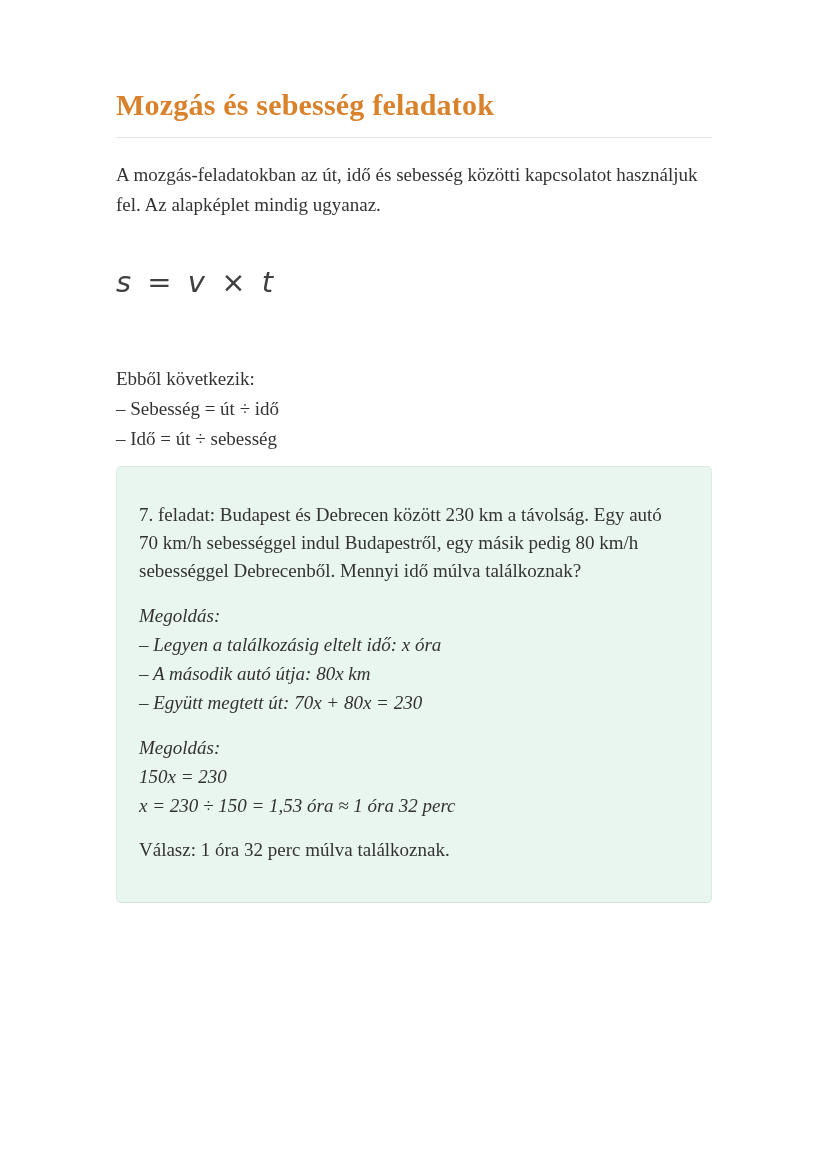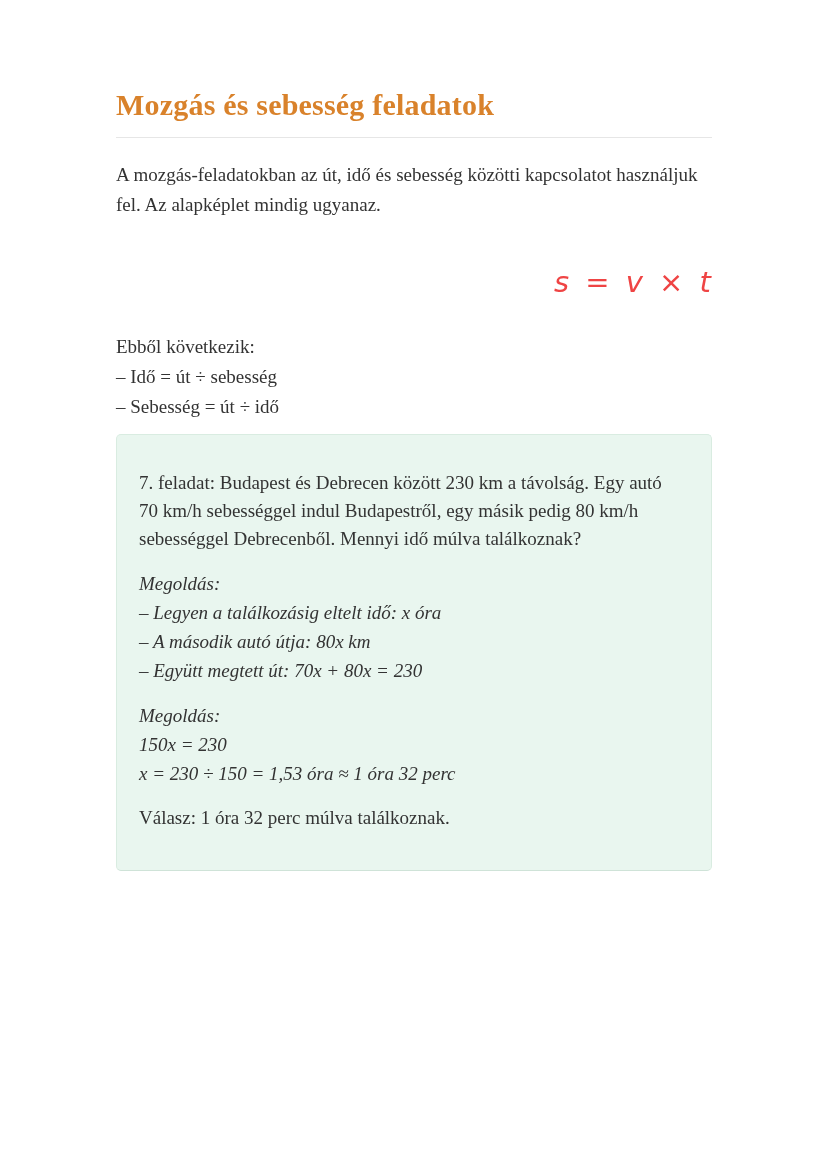--- a/index.html
+++ b/index.html
@@ -37,27 +37,27 @@
     padding-bottom: 15px;
     border-bottom: 1px solid var(--rule);
     letter-spacing: 0.2px;
   }
   .intro {
     margin: 22px 0 0 0;
     font-size: 19px;
     line-height: 30px;
   }
   .formula {
-    margin: 42px 0 30px 0;
-    text-align: right;
+    margin: 42px 0 62px 0;
+    text-align: left;
     font-family: "DejaVu Sans", sans-serif;
     font-style: italic;
     font-size: 29px;
     line-height: 40px;
-    color: #ef4444;
+    color: #404040;
     word-spacing: 5px;
     letter-spacing: 1px;
   }
   .derivations {
     font-size: 19px;
     line-height: 30px;
   }
   .derivations div { margin: 0; }
   .problem-box {
     margin-top: 12px;
@@ -80,22 +80,22 @@
 <div class="page">
 
   <h1 class="page-title">Mozgás és sebesség feladatok</h1>
 
   <p class="intro">A mozgás-feladatokban az út, idő és sebesség közötti kapcsolatot használjuk fel. Az alapképlet mindig ugyanaz.</p>
 
   <div class="formula">s = v × t</div>
 
   <div class="derivations">
     <div>Ebből következik:</div>
+    <div>– Sebesség = út ÷ idő</div>
     <div>– Idő = út ÷ sebesség</div>
-    <div>– Sebesség = út ÷ idő</div>
   </div>
 
   <div class="problem-box">
 
     <p class="block pb-line">7. feladat: Budapest és Debrecen között 230 km a távolság. Egy autó 70 km/h sebességgel indul Budapestről, egy másik pedig 80 km/h sebességgel Debrecenből. Mennyi idő múlva találkoznak?</p>
 
     <div class="block">
       <div>Megoldás:</div>
       <div>– Legyen a találkozásig eltelt idő: x óra</div>
       <div>– A második autó útja: 80x km</div>

